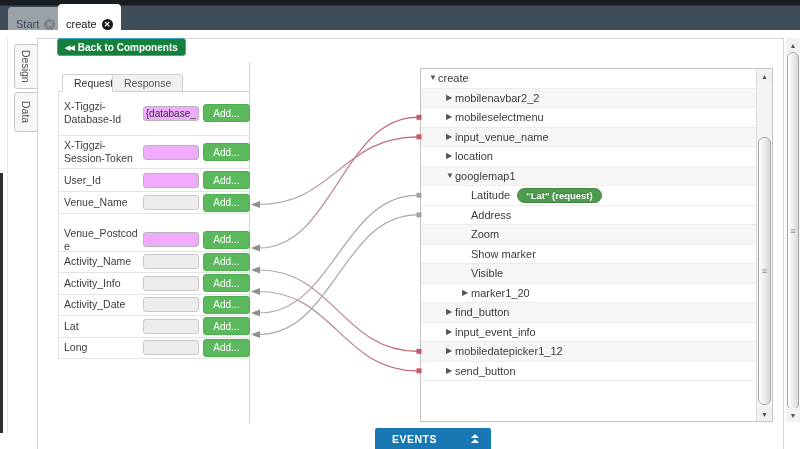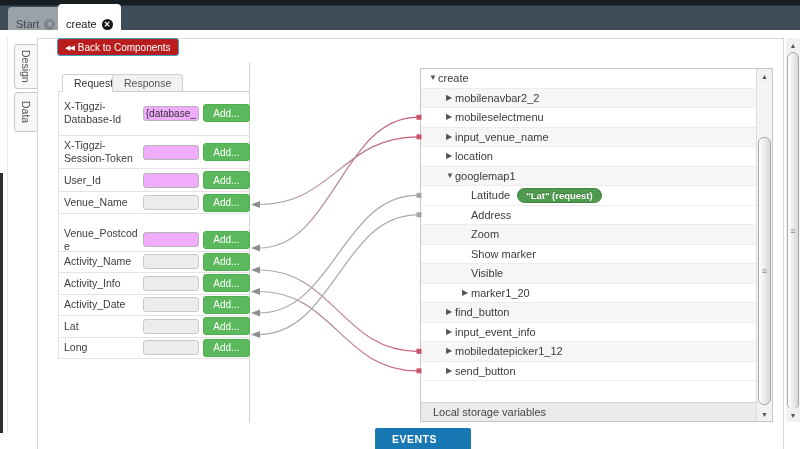--- a/index.html
+++ b/index.html
@@ -22,22 +22,22 @@
   .side-tab{left:14px;width:22px;background:#f7f7f7;border:1px solid #c9c9c9;border-right:none;
             border-radius:4px 0 0 4px;display:flex;align-items:center;justify-content:center;
             writing-mode:vertical-rl;font-size:10.5px;color:#555;z-index:8;cursor:pointer;}
   .side-tab.design{top:44px;height:43px;}
   .side-tab.data{top:92px;height:38px;}
 
   
   .main-panel{left:37px;top:38px;width:745px;height:411px;background:#fff;border-left:1px solid #d7d7d7;border-top:1px solid #d7d7d7;border-right:1px solid #d7d7d7;z-index:4;}
 
   
-  .back-btn{left:57px;top:38px;height:16px;background:#b91c1c;border:1px solid #3fa3c5;border-radius:3px;
-            color:#fff;font-size:10px;font-weight:normal;display:flex;align-items:center;gap:4px;padding:0 7px;z-index:15;cursor:pointer;}
+  .back-btn{left:57px;top:38px;height:16px;background:#15803d;border:1px solid #3fa3c5;border-radius:3px;
+            color:#fff;font-size:10px;font-weight:bold;display:flex;align-items:center;gap:4px;padding:0 7px;z-index:15;cursor:pointer;}
   .back-btn .rewind{font-size:7px;letter-spacing:-1px;line-height:1;}
 
   
   .req-tabs{left:58px;top:74px;width:192px;height:17px;z-index:15;border-bottom:1px solid #cfcfcf;}
   .rtab{position:absolute;bottom:-1px;height:16px;border:1px solid #cfcfcf;border-radius:3px 3px 0 0;
         font-size:10.5px;display:flex;align-items:center;padding:0 11px;cursor:pointer;}
   .rtab.active{left:4px;background:#fff;border-bottom:1px solid #fff;color:#333;}
   .rtab.idle{left:54px;background:#f1f1f1;color:#555;}
   .fields{left:58px;top:91px;width:191px;border-left:1px solid #e2e2e2;z-index:15;}
   .frow{display:flex;align-items:center;border-bottom:1px solid #e4e4e4;padding-left:5px;box-sizing:border-box;}
@@ -67,21 +67,21 @@
   .tree-sbar{position:absolute;right:0;top:0;width:15px;height:352px;border-left:1px solid #dcdcdc;}
   .page-sbar{left:786px;top:38px;width:14px;height:384px;}
   .sbtn{position:absolute;left:0;width:100%;height:14px;display:flex;align-items:center;justify-content:center;
         font-size:7px;color:#555;background:#f1f1f1;cursor:pointer;}
   .sbtn.up{top:0;} .sbtn.down{bottom:0;}
   .sthumb{position:absolute;left:1px;right:1px;border:1px solid #a9a9a9;border-radius:6px;
           background:linear-gradient(90deg,#ffffff,#d9d9d9);display:flex;align-items:center;justify-content:center;cursor:pointer;}
   .grip{font-size:9px;color:#888;line-height:0;}
 
   
-  .events-bar{left:375px;top:428px;width:96px;height:21px;background:#1878b4;color:#fff;z-index:25;
+  .events-bar{left:375px;top:428px;width:116px;height:21px;background:#1878b4;color:#fff;z-index:25;
               display:flex;align-items:center;cursor:pointer;border-radius:2px 2px 0 0;}
   .events-bar .lbl{font-size:10.5px;font-weight:bold;letter-spacing:.5px;margin-left:17px;}
   .tri-stack{margin-left:34px;display:flex;flex-direction:column;align-items:center;gap:1px;}
   .tri{width:0;height:0;border-left:4px solid transparent;border-right:4px solid transparent;border-bottom:4px solid #fff;}
 
   #map-canvas{left:0;top:0;z-index:18;pointer-events:none;}
 </style>
 </head>
 <body>
 
@@ -260,23 +260,20 @@
       </div>
       <div class="trow odd" style="padding-left: 25px;">
         <span class="exp">▶</span>
         <span>mobiledatepicker1_12</span>
       </div>
       <div class="trow" style="padding-left: 25px;">
         <span class="exp">▶</span>
         <span>send_button</span>
       </div>
     </div>
-  <div class="tree-footer">
-    <span>Local storage variables</span>
-  </div>
   <div class="tree-sbar sbar">
     <div class="sbtn up">▲</div>
     <div class="sthumb" style="top:68px;height:266px;">
         <span class="grip">≡</span>
       </div>
     <div class="sbtn down">▼</div>
   </div>
 </div>
 
 <div class="abs page-sbar sbar">

